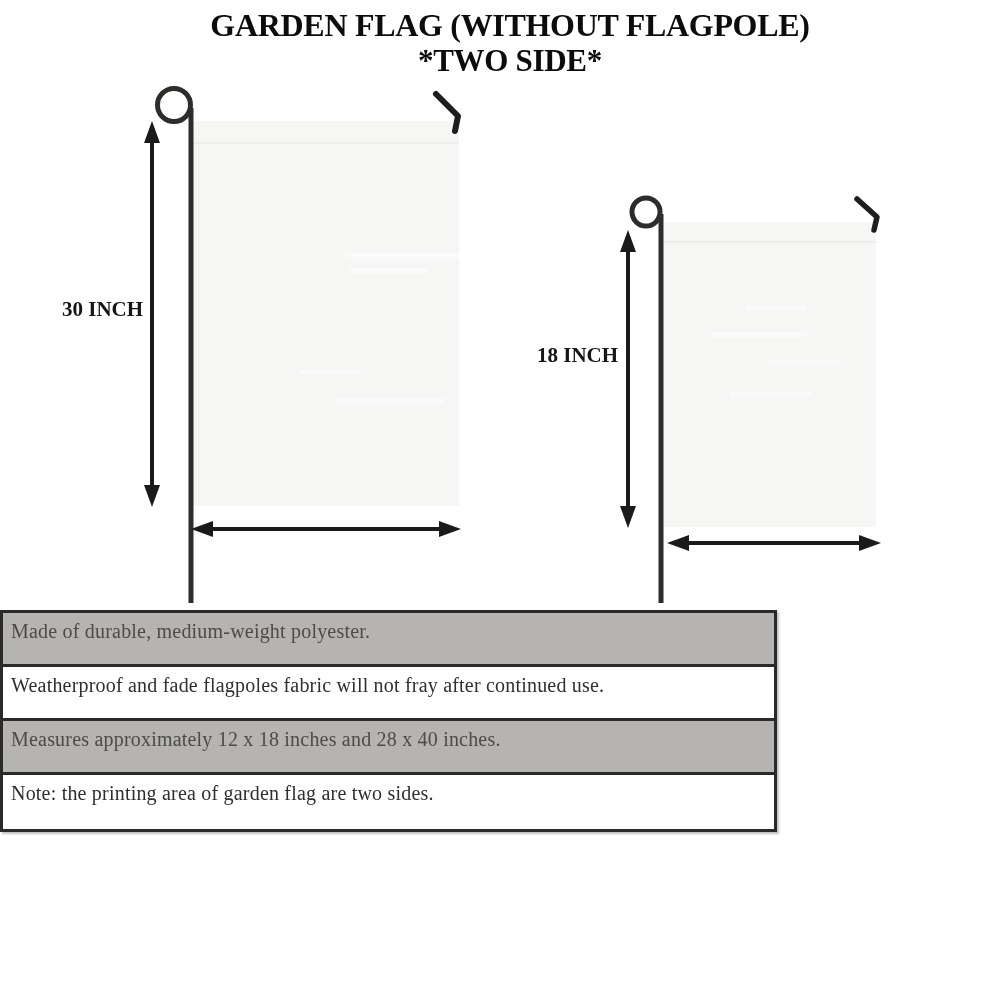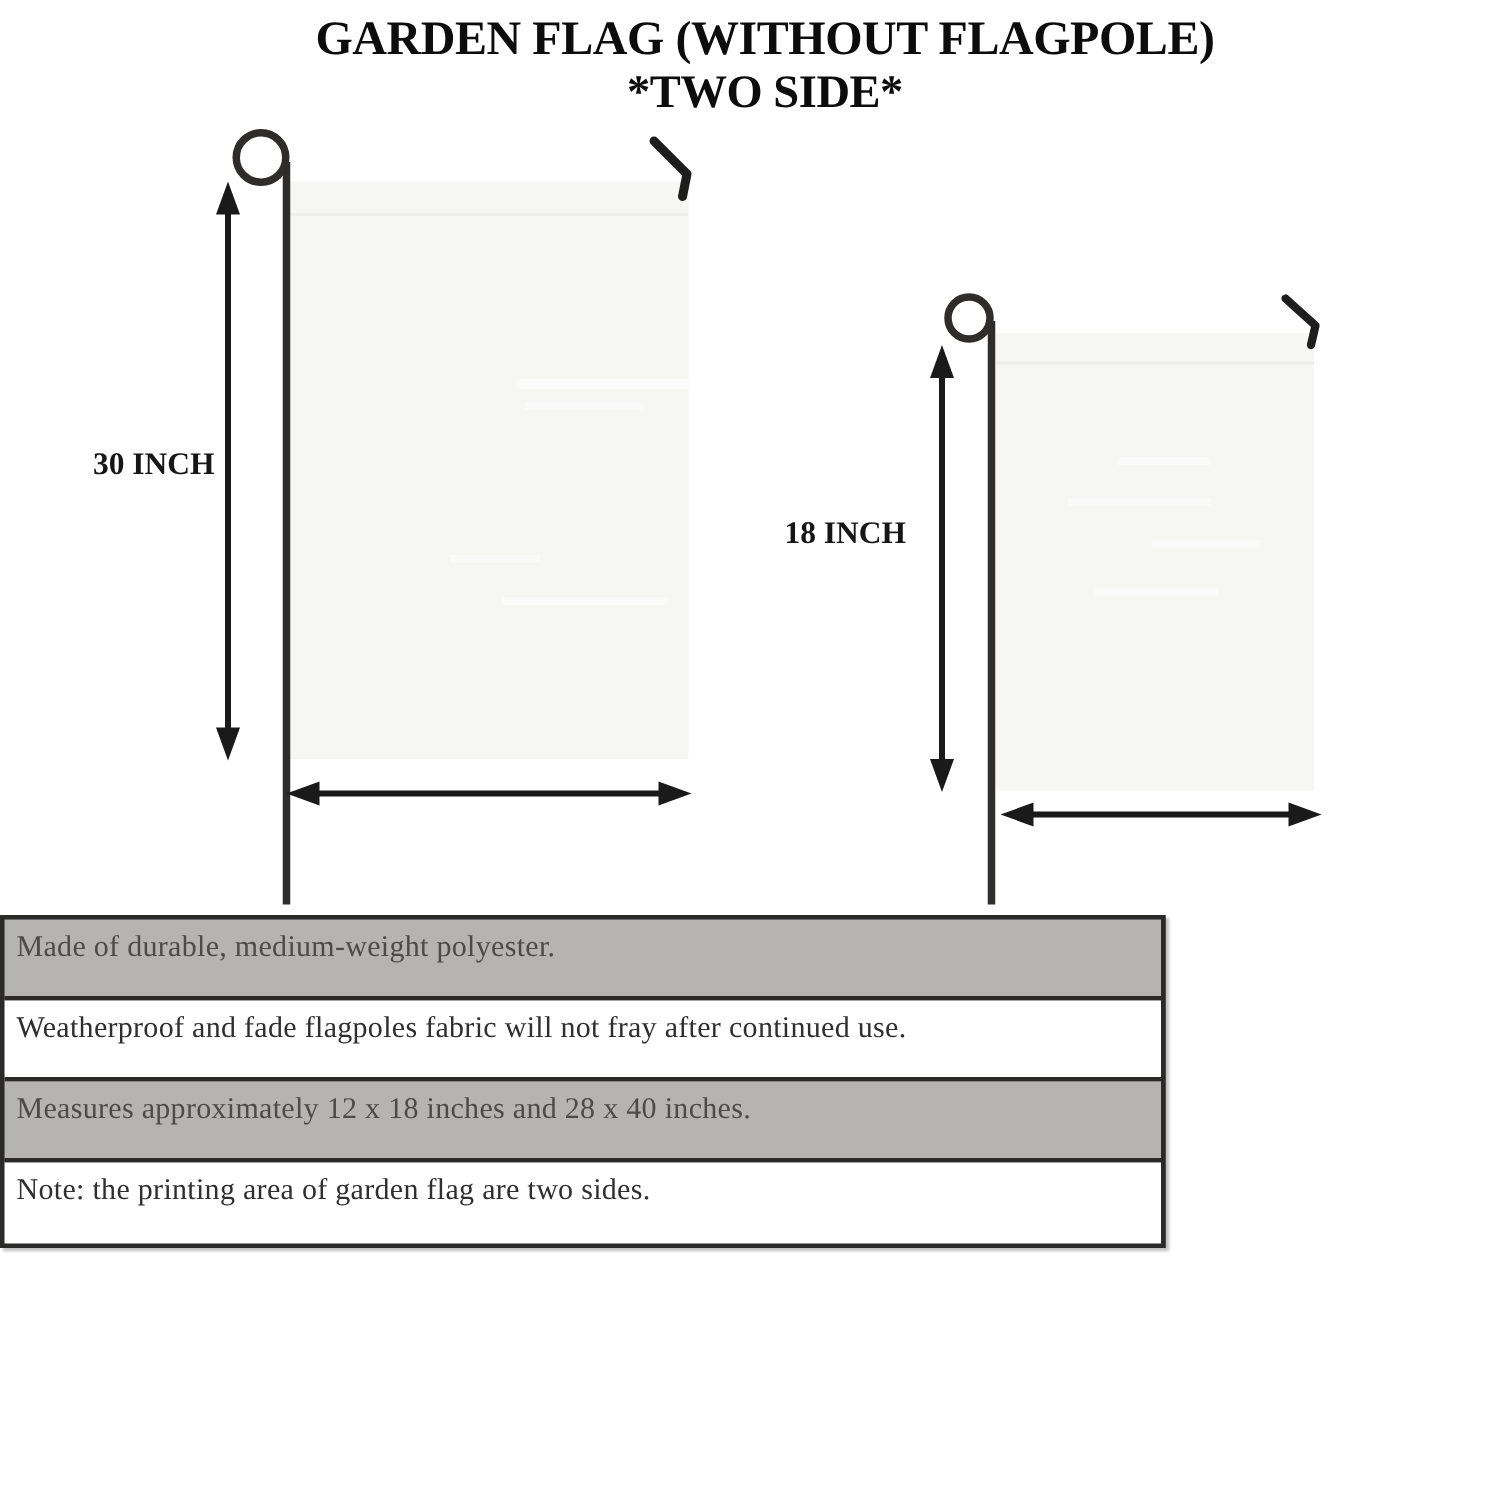--- a/index.html
+++ b/index.html
@@ -14,28 +14,28 @@
   .title-line2 { font-size:31px; font-weight:900; letter-spacing:-0.3px; line-height:1.1; }
 
   .diagram-svg { position:absolute; top:0; left:0; }
 
   .dim-label {
     position:absolute; font-size:21px; font-weight:700; color:#161616;
     text-align:center; letter-spacing:0px; white-space:nowrap;
   }
   .lbl-40 { left:55px;  top:297px; width:95px;  }
   .lbl-28 { left:230px; top:534px; width:190px; }
-  .lbl-18 { left:516px; top:343px; width:95px;  }
+  .lbl-18 { left:530px; top:343px; width:95px;  }
   .lbl-12 { left:662px; top:550px; width:190px; }
 
   .features {
     position:absolute; top:610px; left:0; width:777px;
     border:3px solid #2a2a28;
     box-shadow:2px 2px 2px rgba(0,0,0,0.25);
-    background:#0f172a;
+    background:#f97316;
   }
   .feature-row {
     height:54px; padding:5px 10px 0 8px;
     font-size:20px; letter-spacing:0.2px;
     border-bottom:3px solid #2a2a28;
     background:#ffffff; color:#2f2f2f;
     line-height:1.3;
   }
   .feature-row:last-child { border-bottom:none; }
   .feature-row:nth-child(odd) { background:#b5b4b3; color:#4c4b4a; }

